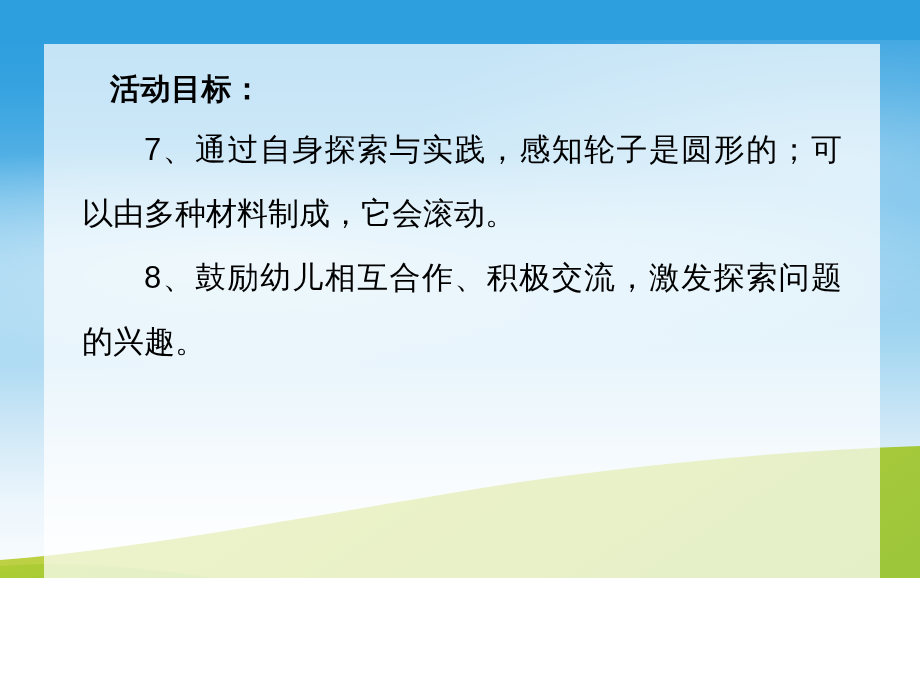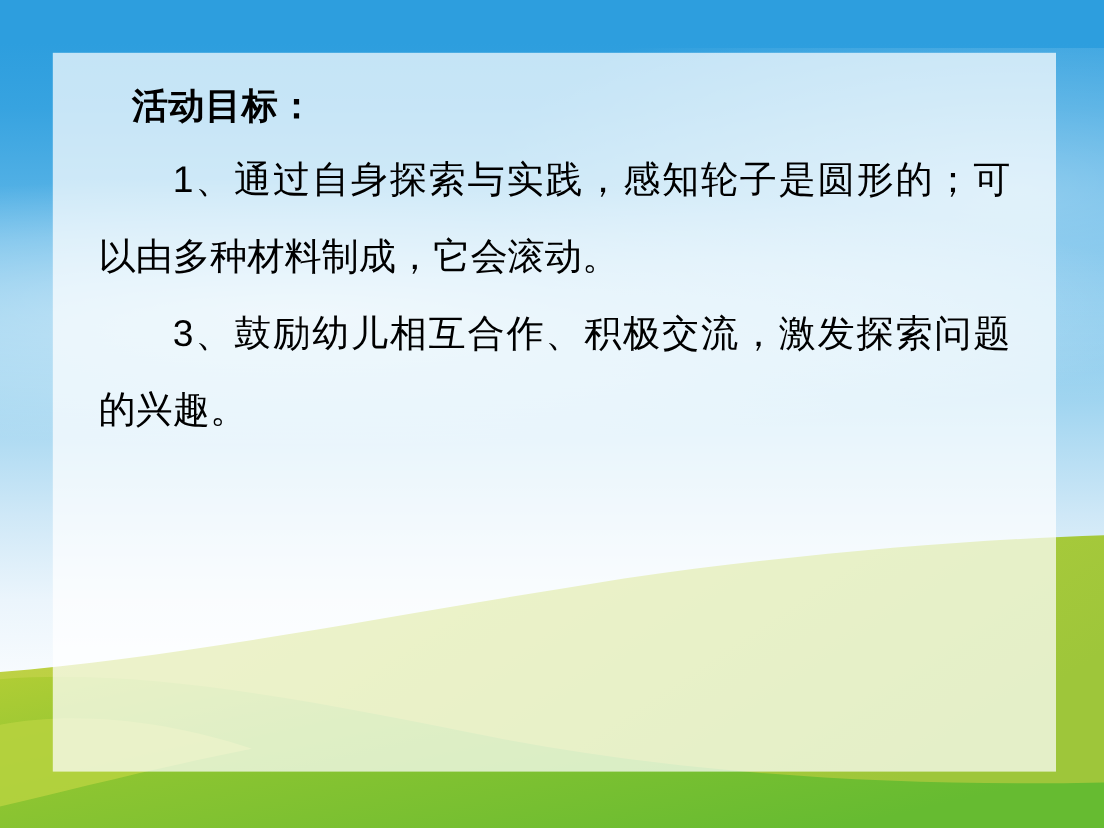--- a/index.html
+++ b/index.html
@@ -4,21 +4,21 @@
 <style>
   html, body {
     margin: 0;
     padding: 0;
     background: #ffffff;
   }
 
   .slide {
     position: relative;
     width: 920px;
-    height: 690px;
+    height: 578px;
     overflow: hidden;
     font-family: "Liberation Sans", "DejaVu Sans", sans-serif;
   }
 
   
   .bg-sky {
     position: absolute;
     left: 0; top: 0;
     width: 920px;
     height: 690px;
@@ -121,19 +121,19 @@
 
     <path fill="url(#hillFrontGrad)" d="M0,566 C 120,556 260,584 420,616 C 570,644 740,656 920,652 L920,690 L0,690 Z"></path>
 
     <path fill="#b7d23f" opacity="0.85" d="M0,604 C 60,592 140,600 210,624 C 130,640 60,658 0,672 Z"></path>
   </svg>
 
   <div class="panel">
 
     <h1 class="panel-title">活动目标：</h1>
 
-    <p class="panel-para">1、通过自身探索与实践，感知轮子是圆形的；可以由多种材料制成，它会滚动。</p>
+    <p class="panel-para">7、通过自身探索与实践，感知轮子是圆形的；可以由多种材料制成，它会滚动。</p>
 
 
-    <p class="panel-para">3、鼓励幼儿相互合作、积极交流，激发探索问题的兴趣。</p>
+    <p class="panel-para">8、鼓励幼儿相互合作、积极交流，激发探索问题的兴趣。</p>
 
   </div>
 </div>
 
 </body></html>

